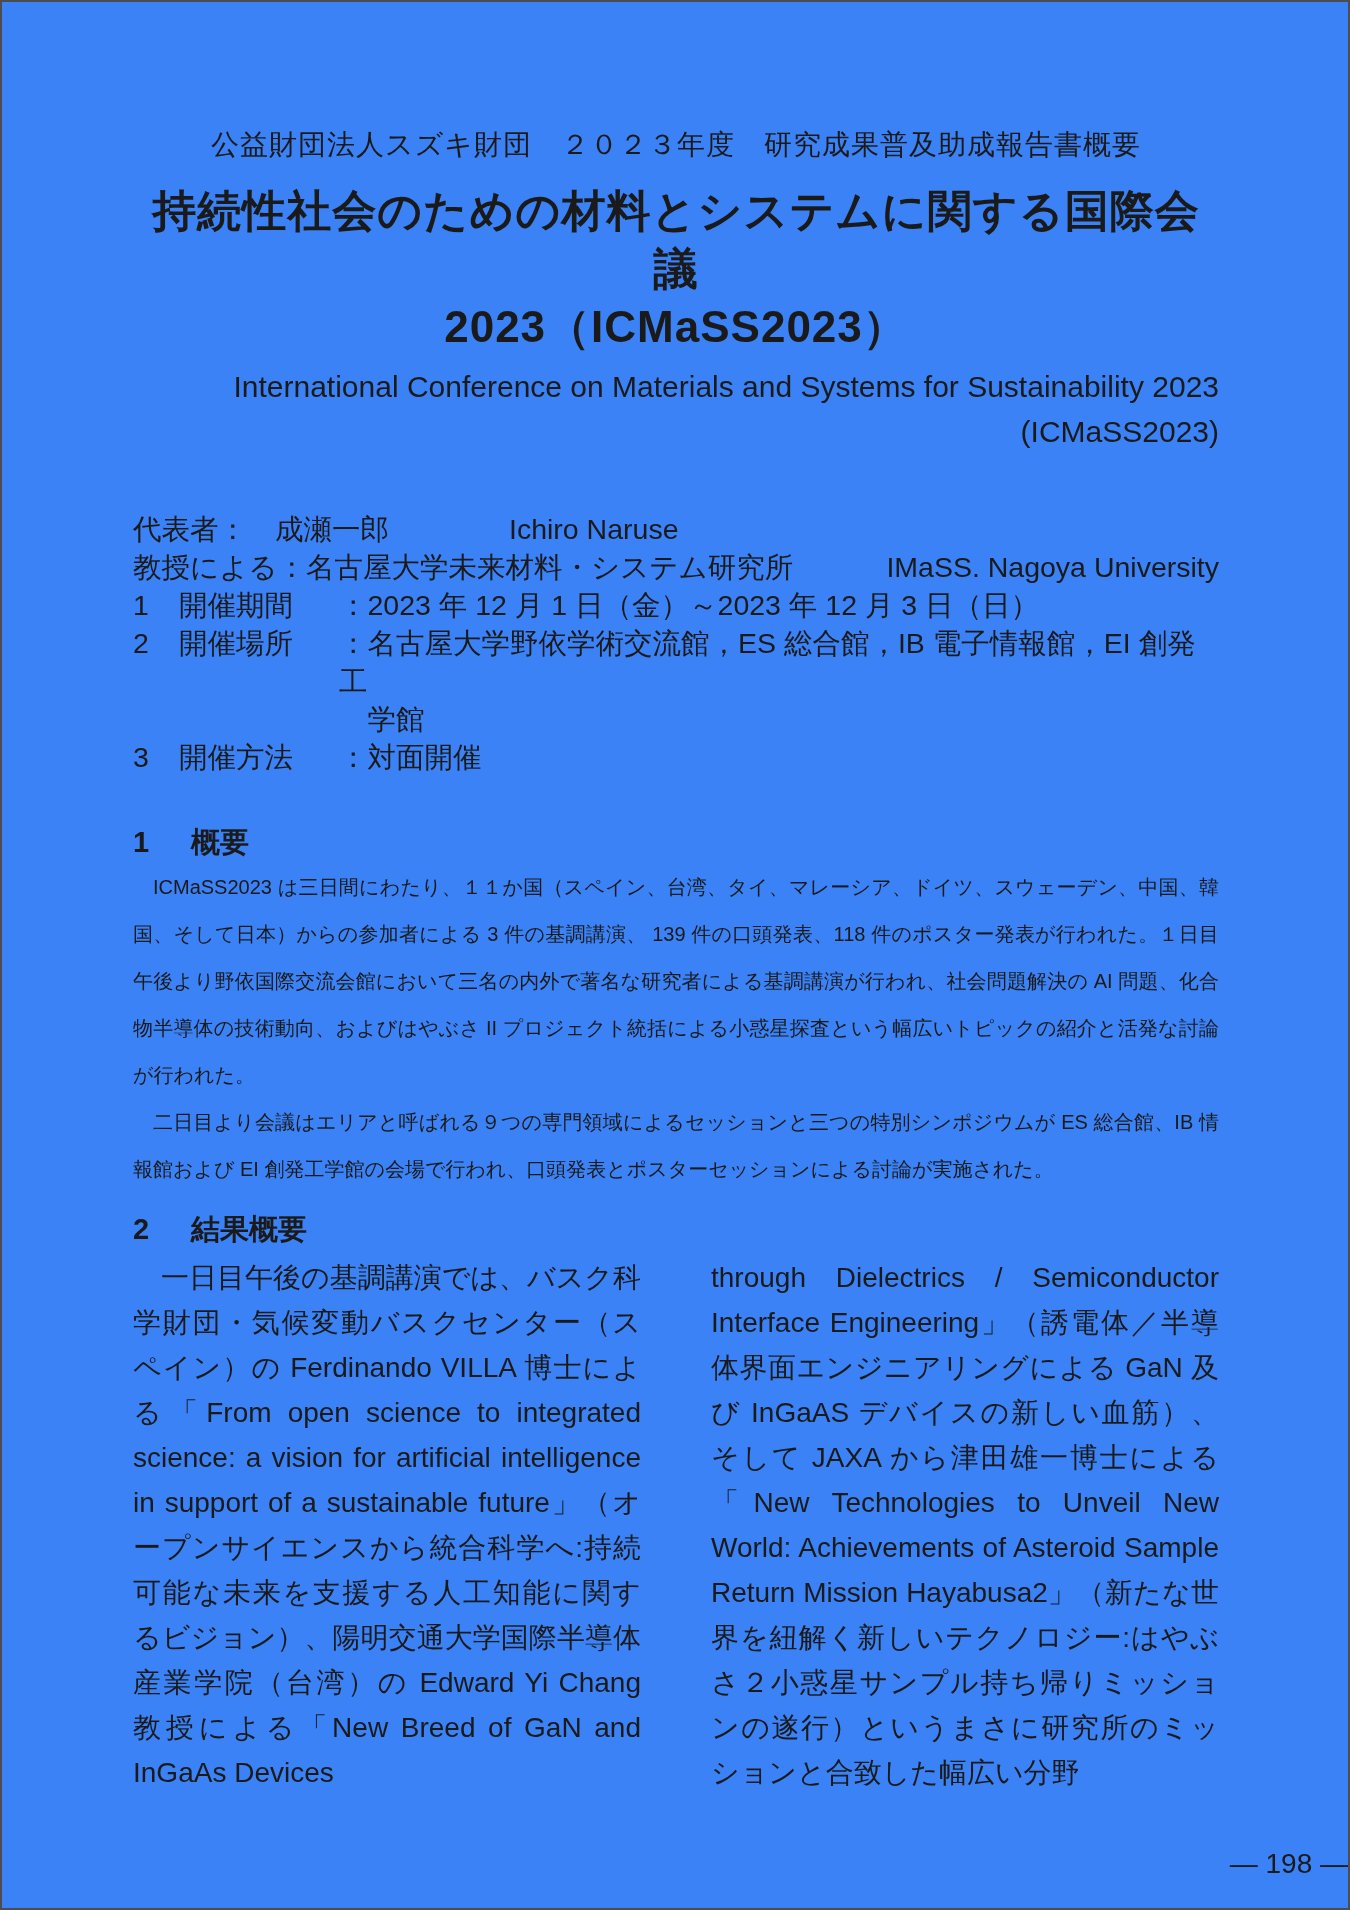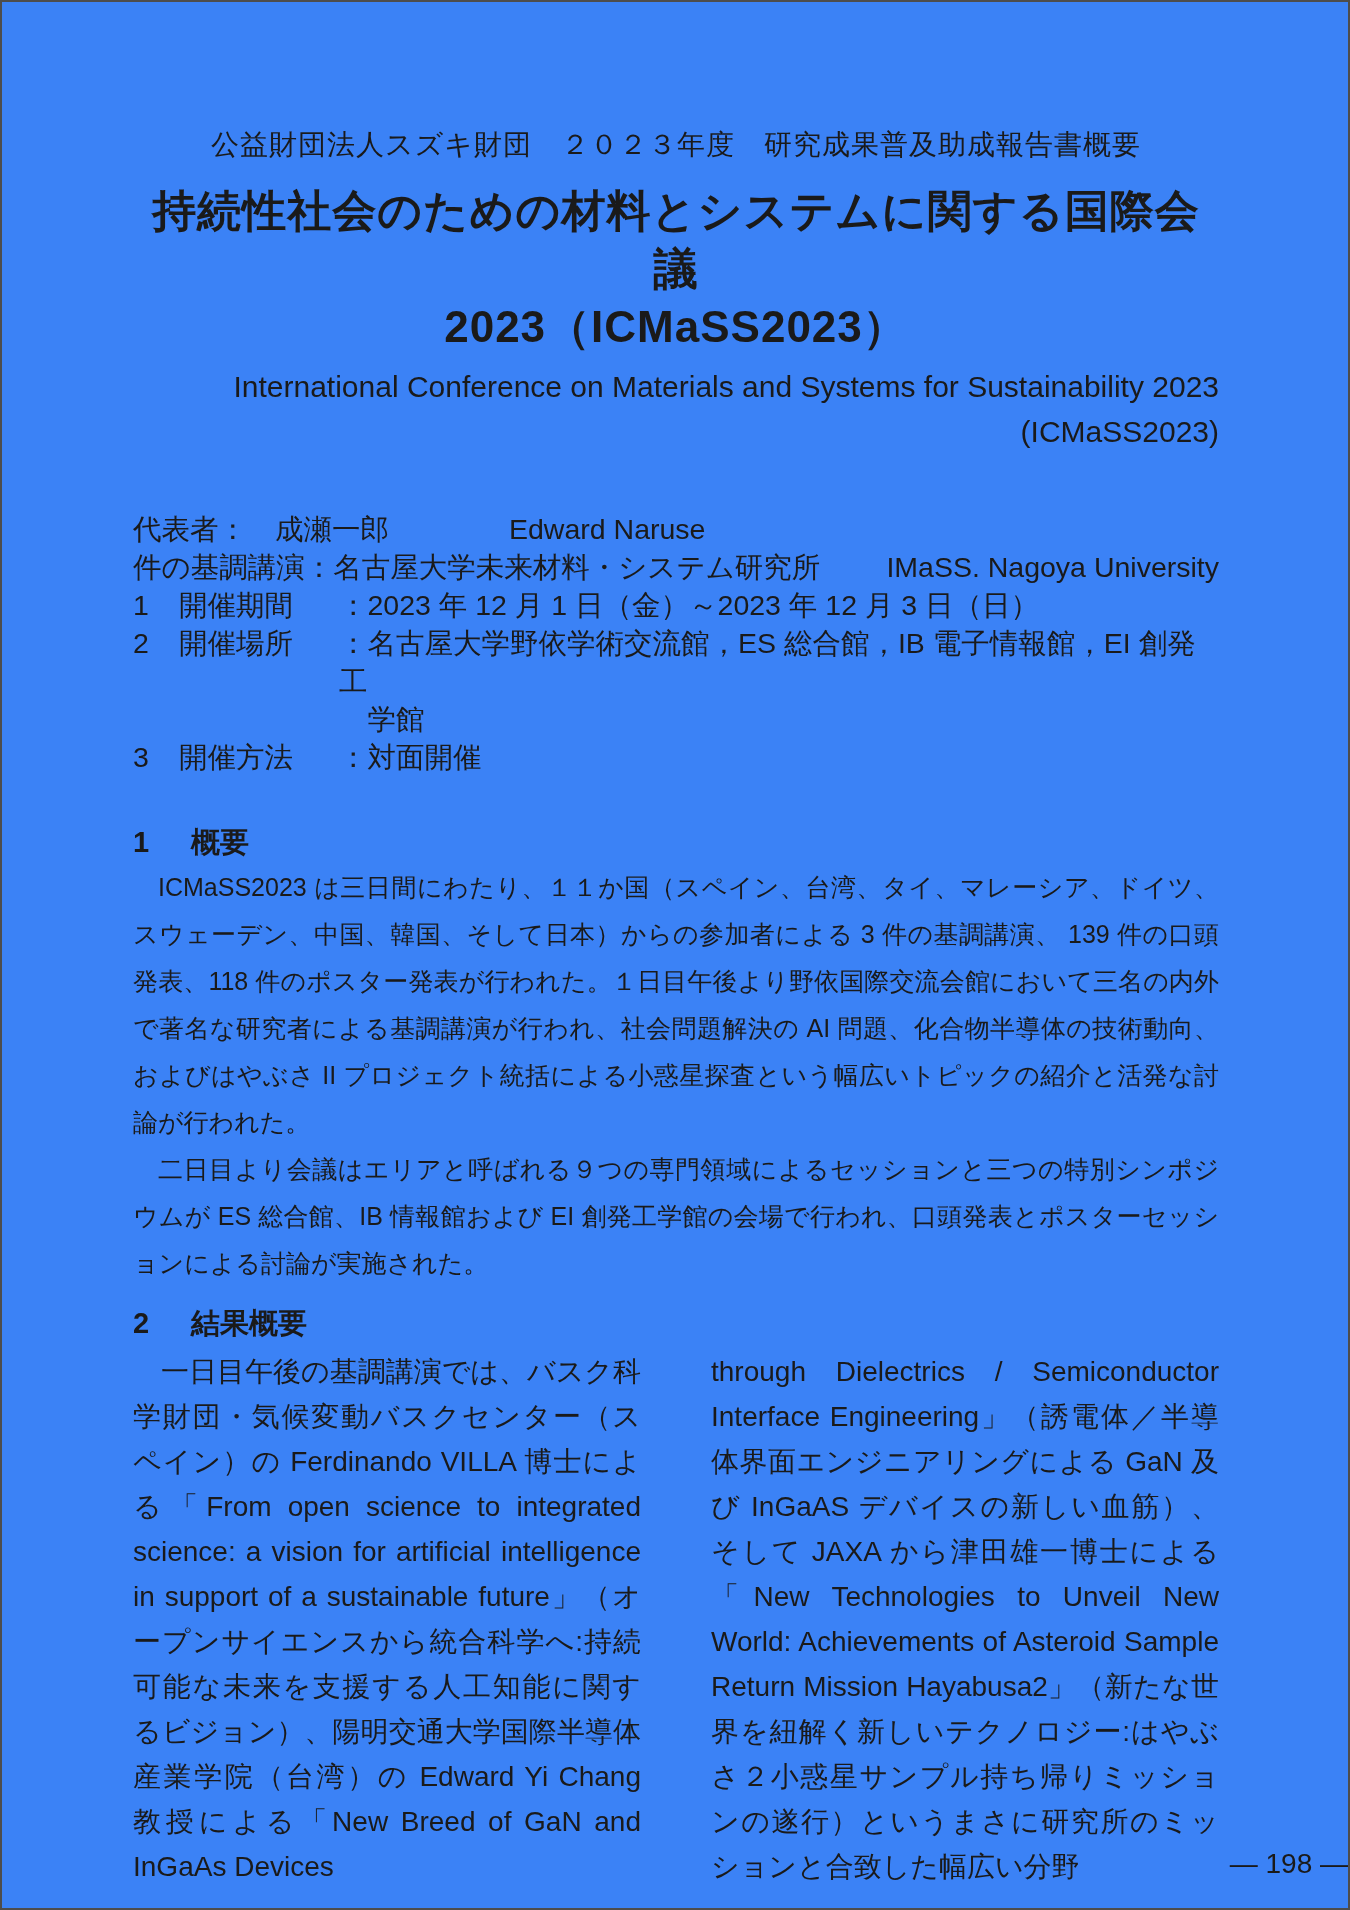--- a/index.html
+++ b/index.html
@@ -64,21 +64,21 @@
   .sec-heading {
     margin-top: 46px;
     font-size: 29px;
     font-weight: 700;
     line-height: 40px;
     display: flex;
   }
   .sec-heading .h-num { width: 58px; flex: none; }
   .sec1-body {
     margin-top: 2px;
-    font-size: 25px;
+    font-size: 20px;
     line-height: 47px;
     text-align: justify;
     text-justify: inter-ideograph;
   }
   .sec1-body p {
     margin: 0;
     text-indent: 1em;
   }
   .sec2-heading { margin-top: 16px; }
   .columns {
@@ -118,25 +118,25 @@
     <div class="title-en">
       <div>International Conference on Materials and Systems for Sustainability 2023</div>
       <div>(ICMaSS2023)</div>
     </div>
 
     <div class="info-block">
 
       <div class="rep-row">
         <span>代表者：</span>
         <span class="rep-name">成瀬一郎</span>
-        <span class="rep-name-en">Edward Naruse</span>
+        <span class="rep-name-en">Ichiro Naruse</span>
       </div>
 
       <div class="affil-row">
-        <span><span>件の基調講演：</span><span>名古屋大学未来材料・システム研究所</span></span>
+        <span><span>教授による：</span><span>名古屋大学未来材料・システム研究所</span></span>
         <span>IMaSS. Nagoya University</span>
       </div>
 
       <div class="info-row">
         <span class="info-num">1</span>
         <span class="info-label">開催期間</span>
         <span class="info-value">：2023 年 12 月 1 日（金）～2023 年 12 月 3 日（日）</span>
       </div>
 
       <div class="info-row">

